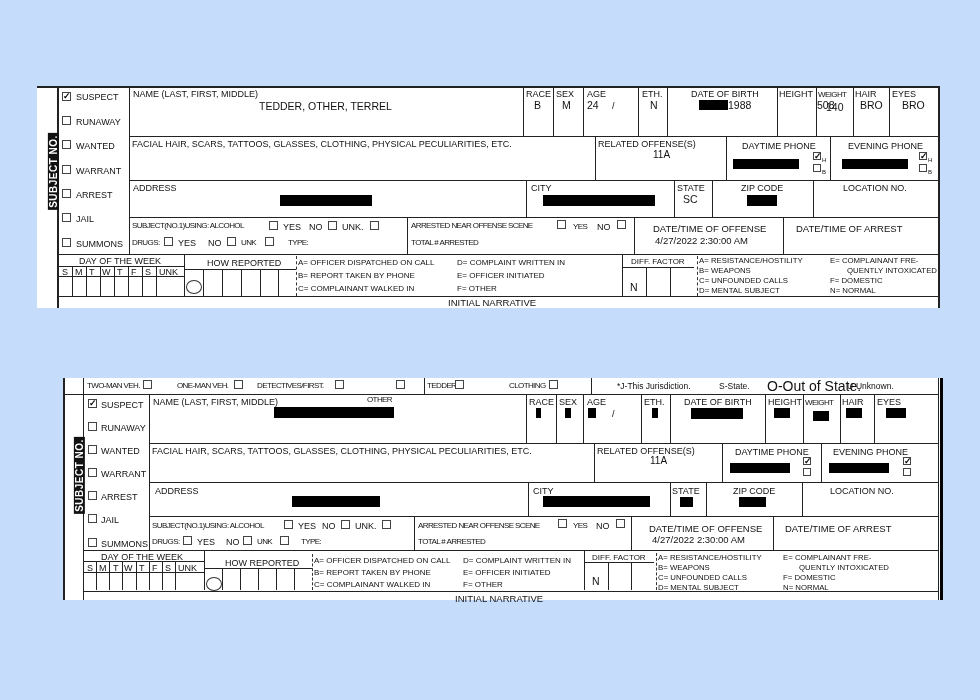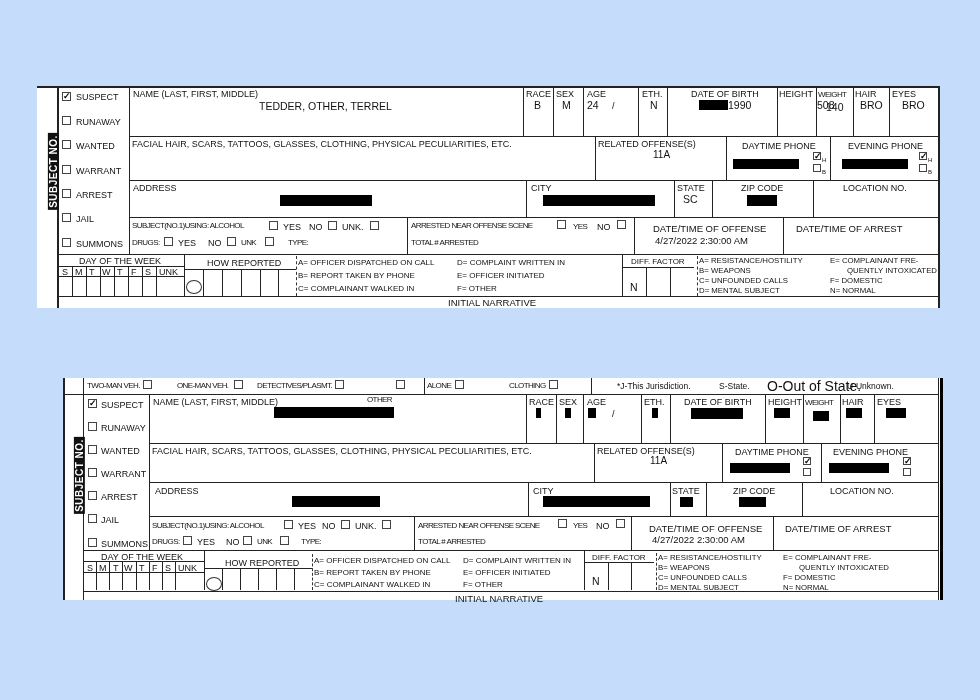--- a/index.html
+++ b/index.html
@@ -71,21 +71,21 @@
   <div class="ln" style="left:546px;top:0;width:1px;height:50px;"></div>
   <div class="t" style="left:550px;top:3px;">AGE</div>
   <div class="v" style="left:550px;top:13px;">24</div>
   <div class="t" style="left:575px;top:15px;">/</div>
   <div class="ln" style="left:601px;top:0;width:1px;height:50px;"></div>
   <div class="t" style="left:605px;top:3px;">ETH.</div>
   <div class="v" style="left:613px;top:13px;">N</div>
   <div class="ln" style="left:630px;top:0;width:1px;height:50px;"></div>
   <div class="t" style="left:654px;top:3px;">DATE OF BIRTH</div>
   <div class="red" style="left:662px;top:14px;width:29px;height:10px;"></div>
-  <div class="v" style="left:691px;top:13px;">1990</div>
+  <div class="v" style="left:691px;top:13px;">1988</div>
   <div class="ln" style="left:740px;top:0;width:1px;height:50px;"></div>
   <div class="t" style="left:742px;top:3px;">HEIGHT</div>
   <div class="v" style="left:780px;top:13px;">508</div>
   <div class="ln" style="left:779px;top:0;width:1px;height:50px;"></div>
   <div class="t cond" style="left:781px;top:4px;">WEIGHT</div>
   <div class="v" style="left:789px;top:15px;">140</div>
   <div class="ln" style="left:816px;top:0;width:1px;height:50px;"></div>
   <div class="t" style="left:818px;top:3px;">HAIR</div>
   <div class="v" style="left:823px;top:13px;">BRO</div>
   <div class="ln" style="left:852px;top:0;width:1px;height:50px;"></div>
@@ -220,26 +220,26 @@
 <div class="form" style="left:63px;top:378px;width:880px;height:222px;">
   <div class="ln" style="left:0;top:0;width:1.5px;height:222px;"></div>
   <div class="ln" style="left:20px;top:0;width:1px;height:222px;"></div>
   <div class="ln" style="left:875px;top:0;width:1px;height:222px;"></div>
   <div class="ln" style="left:877px;top:0;width:3px;height:222px;background:#000;"></div>
 
   <div class="t cond" style="left:24px;top:3px;">TWO-MAN VEH.</div>
   <div class="cb" style="left:80px;top:2px;"></div>
   <div class="t cond" style="left:114px;top:3px;">ONE-MAN VEH.</div>
   <div class="cb" style="left:171px;top:2px;"></div>
-  <div class="t cond" style="left:194px;top:3px;">DETECTIVES/PLASMT.</div>
+  <div class="t cond" style="left:194px;top:3px;">DETECTIVES/FIRST.</div>
   <div class="cb" style="left:272px;top:2px;"></div>
   <div class="t cond" style="left:304px;top:17px;">OTHER</div>
   <div class="cb" style="left:333px;top:2px;"></div>
   <div class="ln" style="left:361px;top:0;width:1px;height:16px;"></div>
-  <div class="t cond" style="left:364px;top:3px;">ALONE</div>
+  <div class="t cond" style="left:364px;top:3px;">TEDDER</div>
   <div class="cb" style="left:392px;top:2px;"></div>
   <div class="t cond" style="left:446px;top:3px;">CLOTHING</div>
   <div class="cb" style="left:486px;top:2px;"></div>
   <div class="ln" style="left:528px;top:0;width:1px;height:16px;"></div>
   <div class="t" style="left:554px;top:3px;font-size:8.5px;">*J-This Jurisdiction.</div>
   <div class="t" style="left:656px;top:3px;font-size:8.5px;">S-State.</div>
   <div class="t" style="left:704px;top:3px;font-size:14px;">O-Out of State.</div>
   <div class="t" style="left:784px;top:3px;font-size:8.5px;">U-Unknown.</div>
   <div class="ln" style="left:0;top:16px;width:876px;height:1px;"></div>
 

